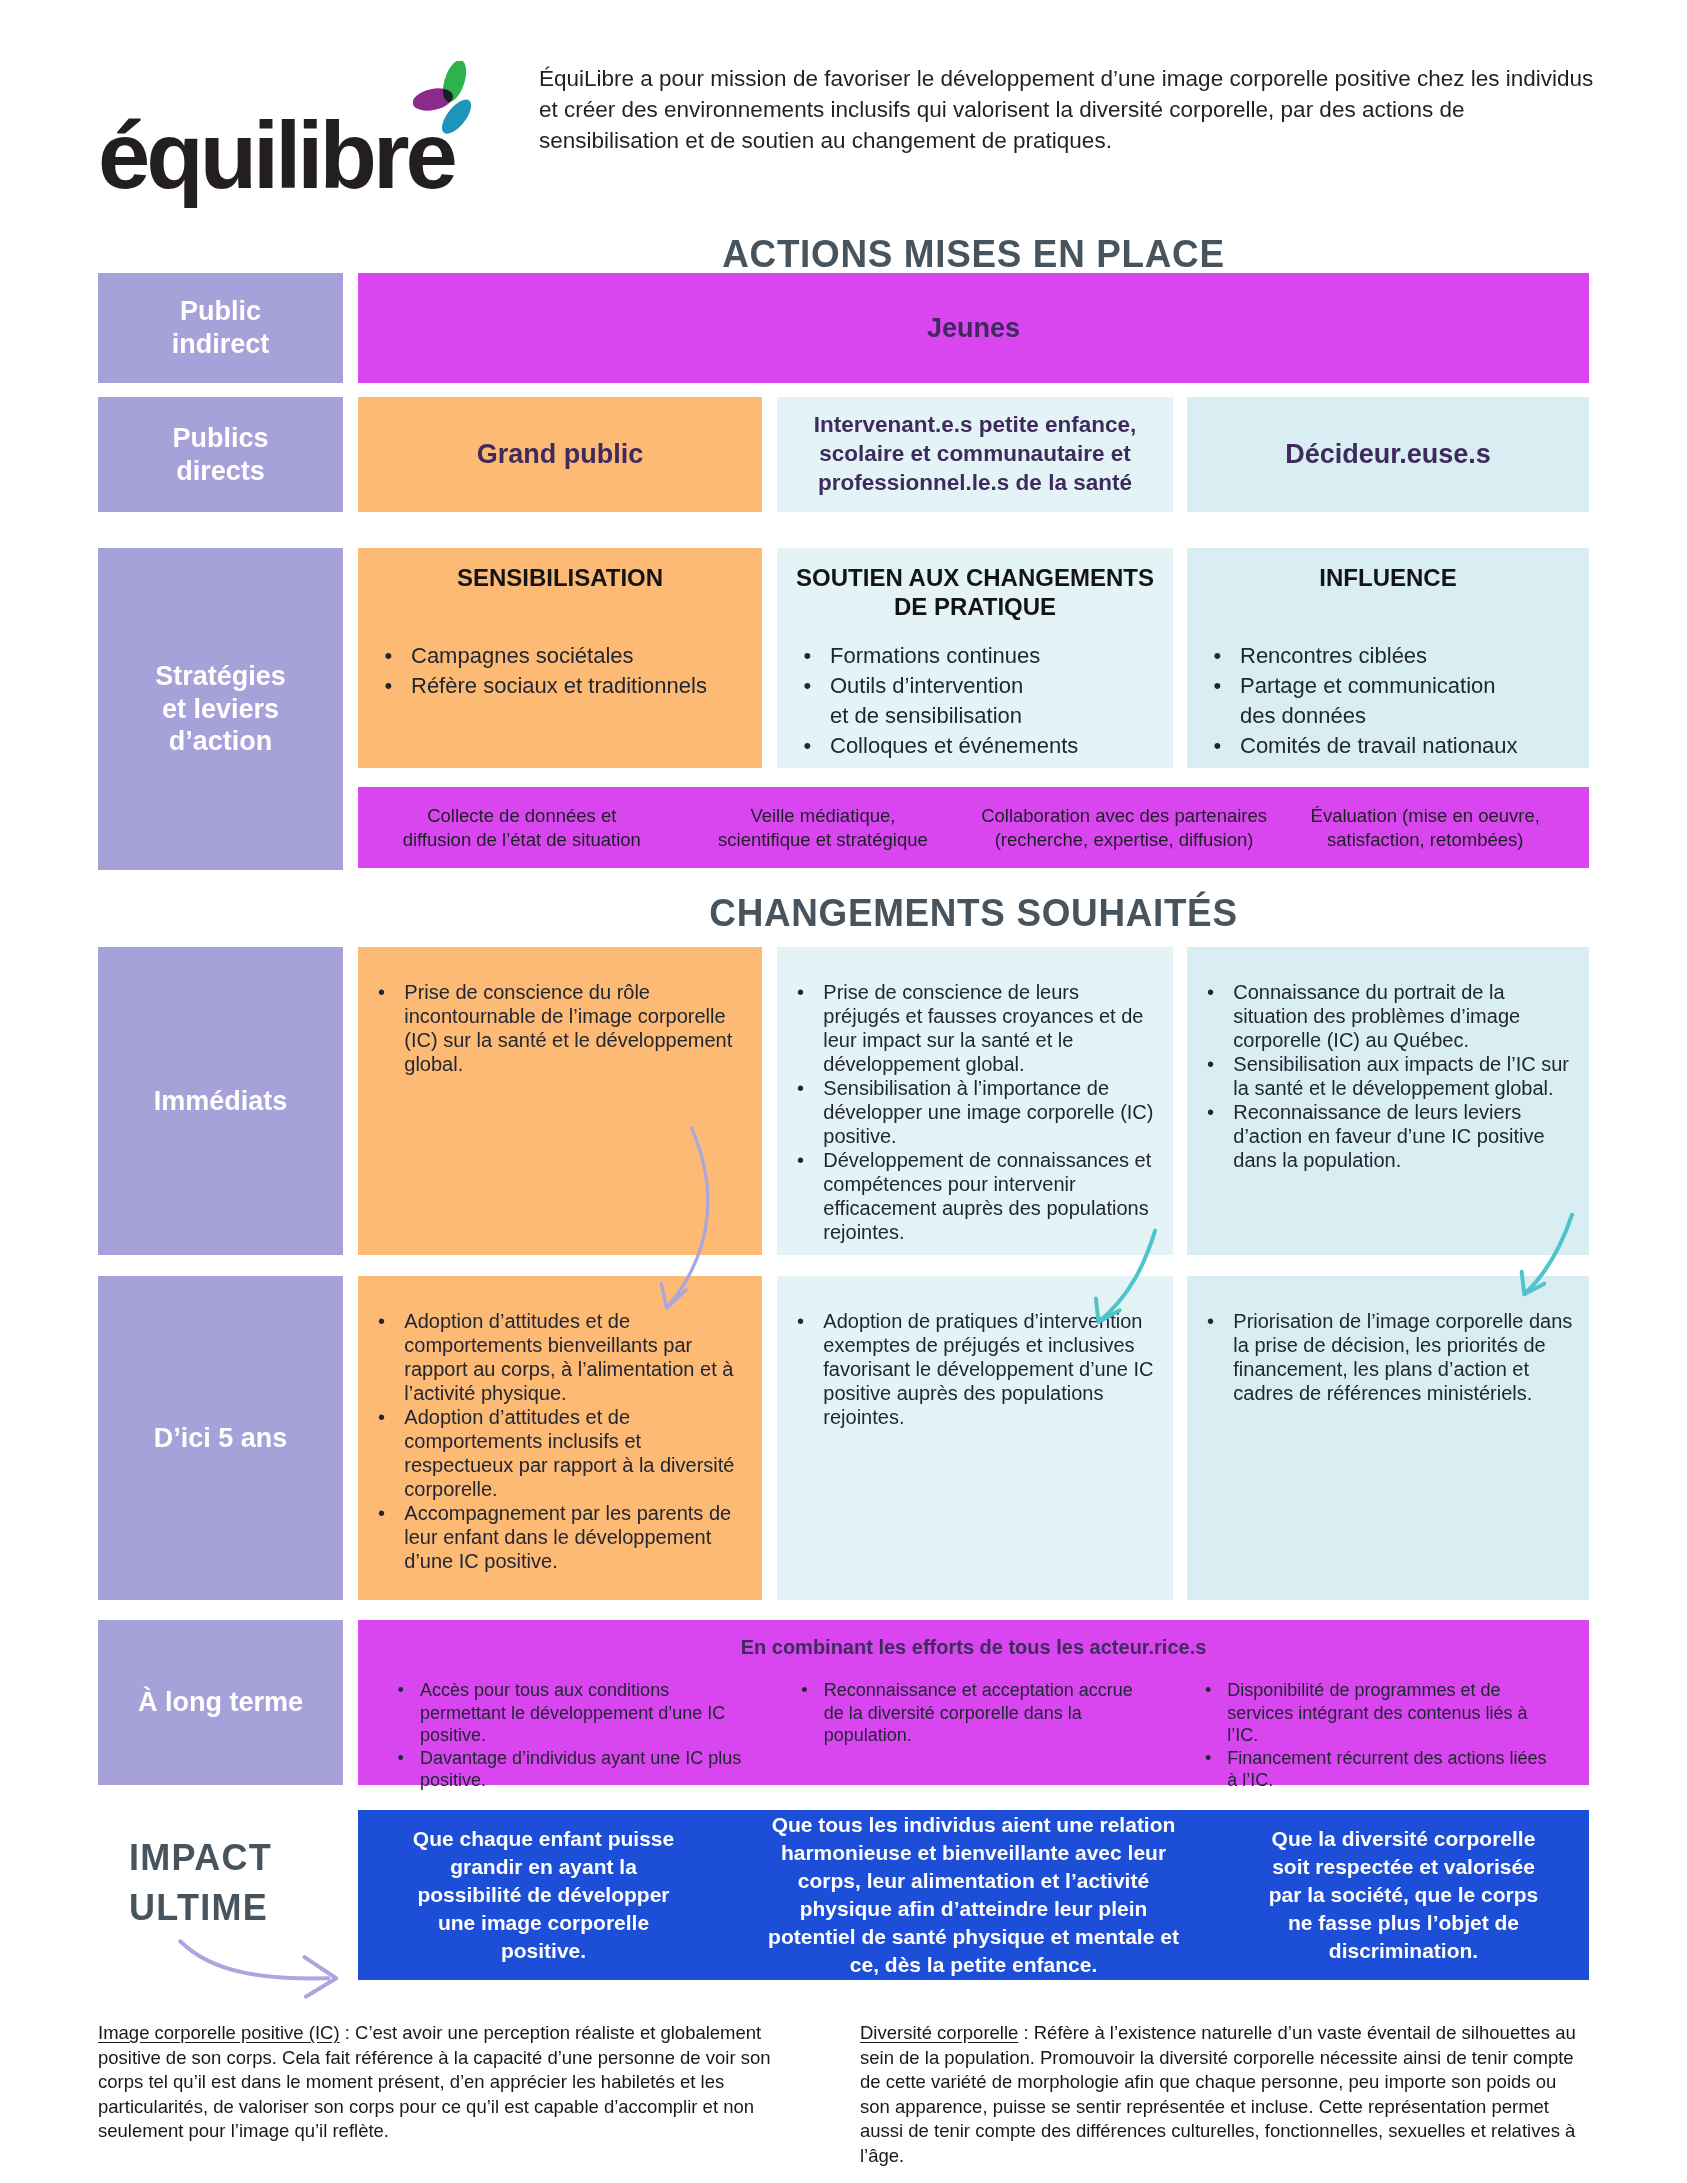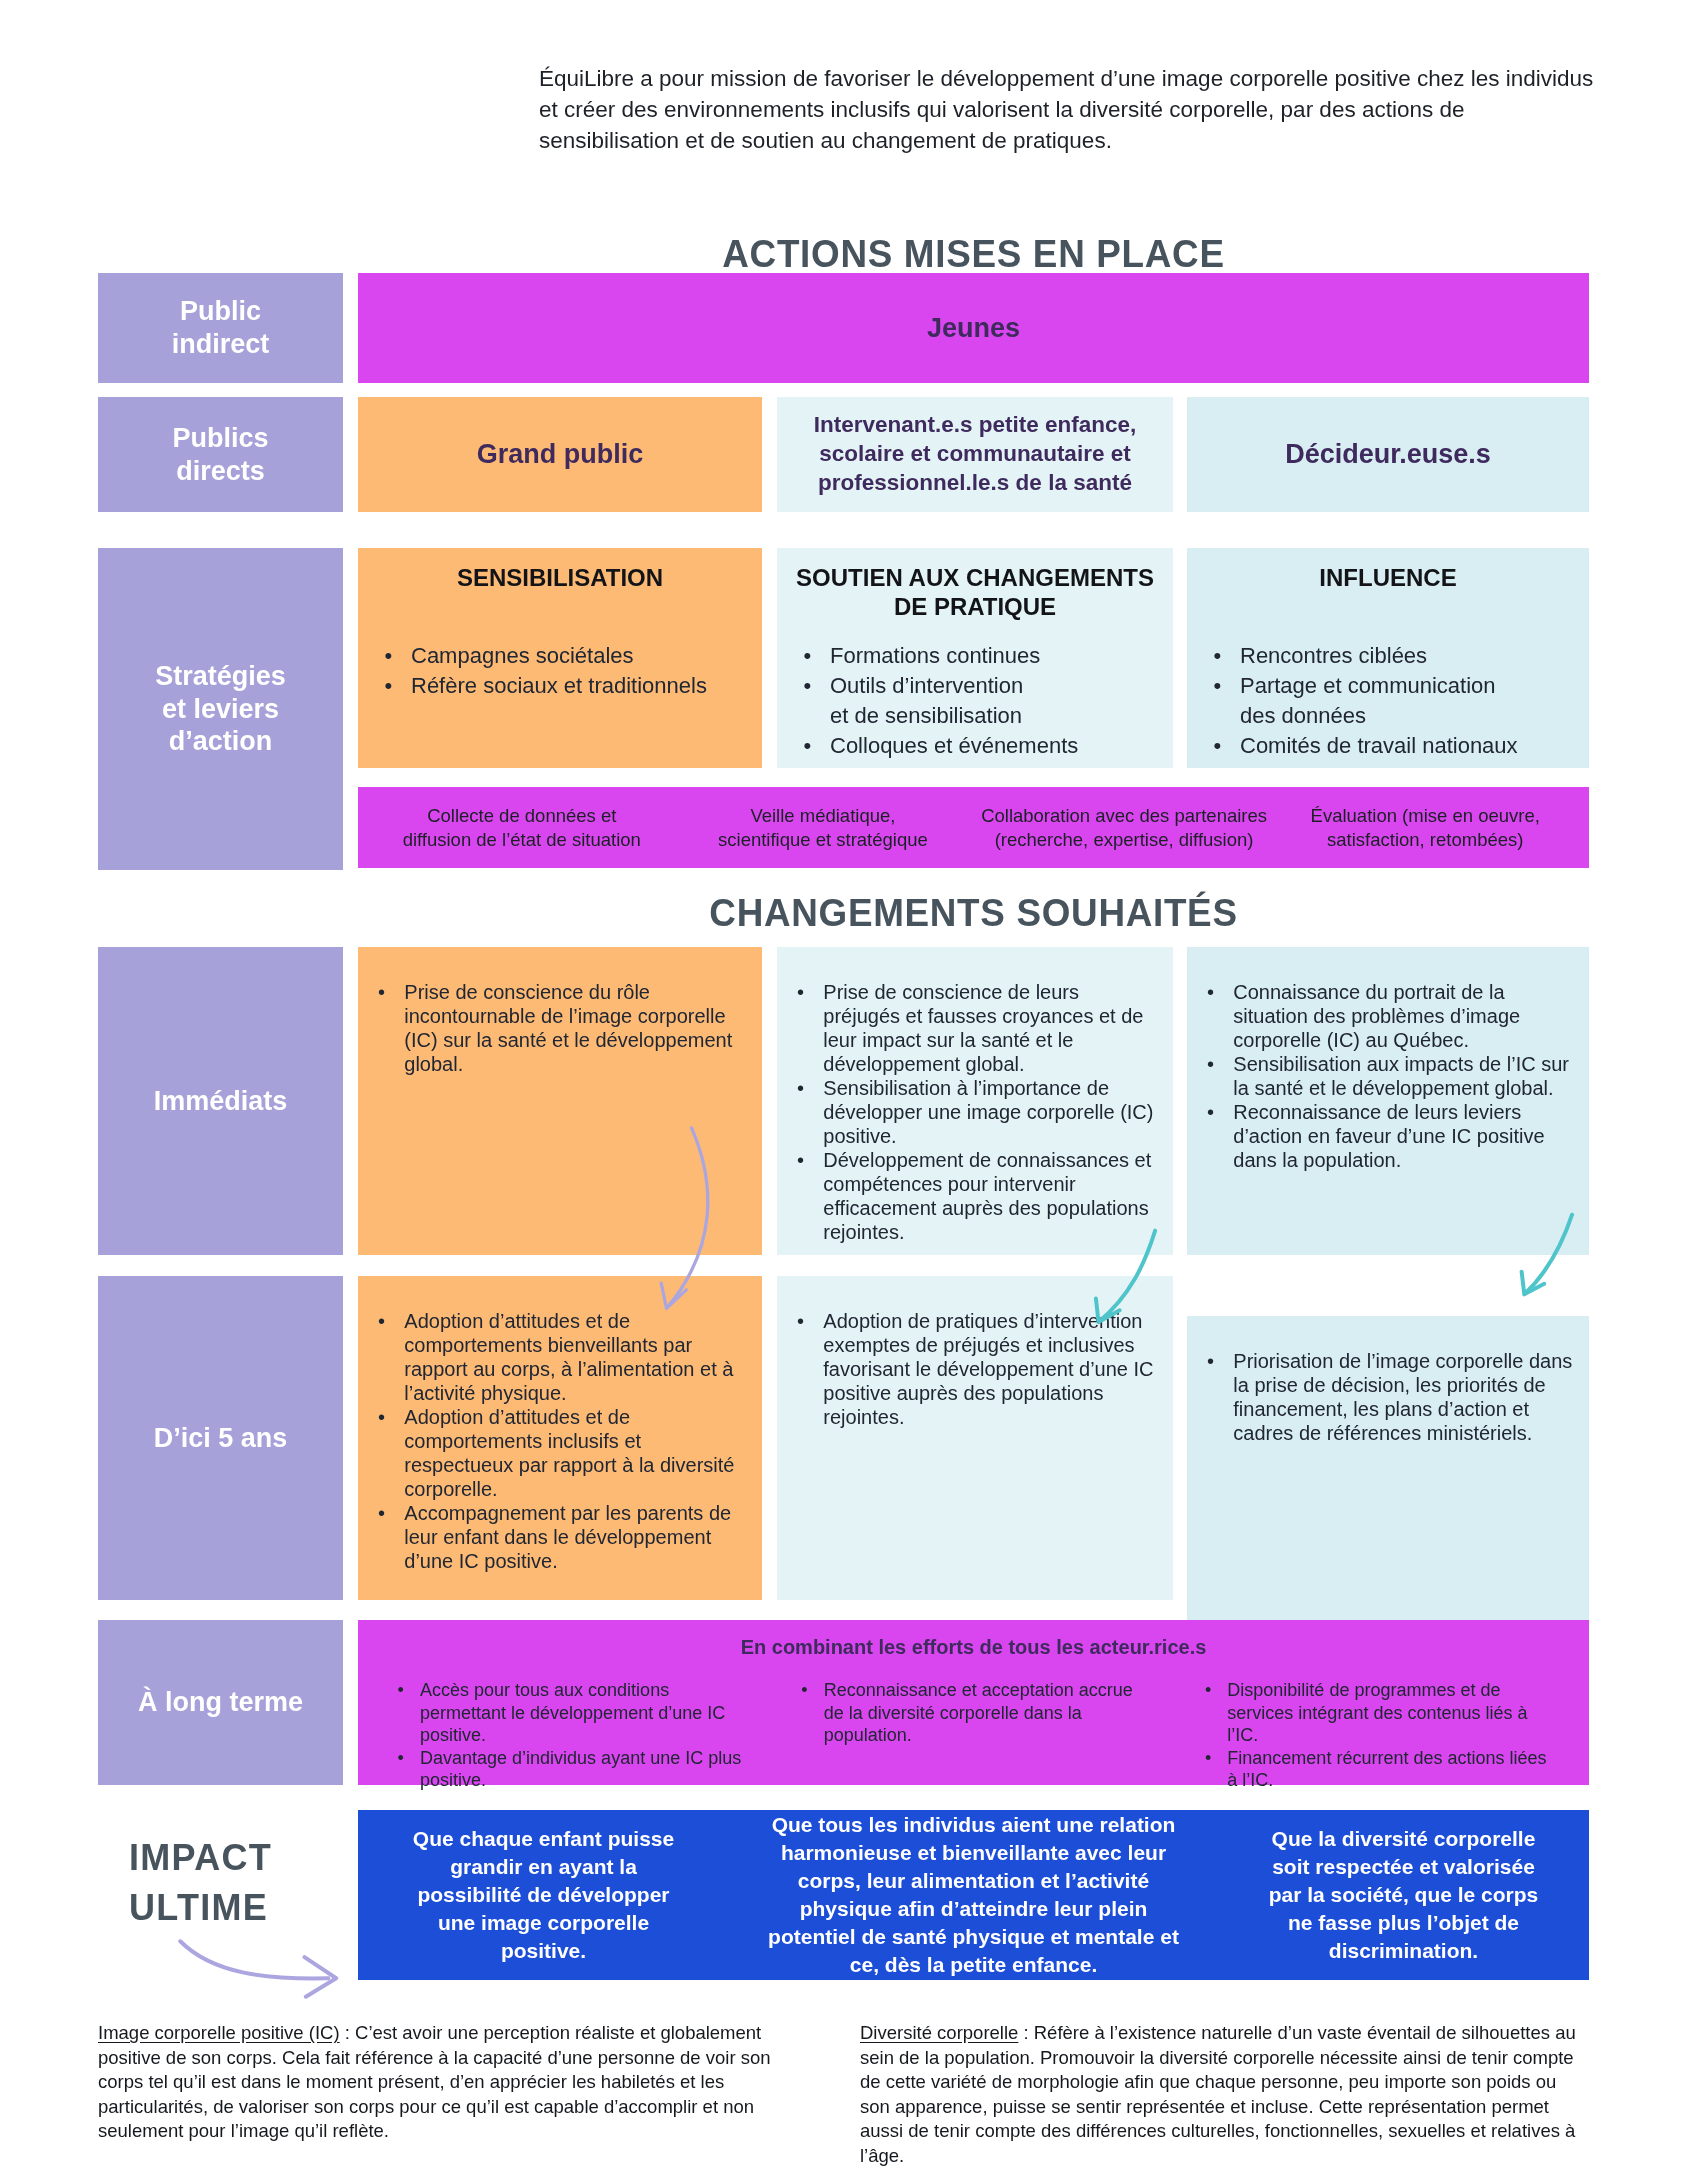--- a/index.html
+++ b/index.html
@@ -61,20 +61,28 @@
   .footnote { font-size:18.5px; line-height:24.5px; color:#15181d; }
   .footnote .term { text-decoration:underline; text-underline-offset:3.3px; }
 
   svg.arrow { overflow:visible; }
 </style>
 </head>
 <body>
 
 <div class="page">
 
+  <div class="abs" style="left:98px; top:56px; width:437px; height:165px;">
+    <div class="logo-text abs" style="left:0; top:46px;">équilibre</div>
+    <svg class="abs" style="left:315px; top:5.3px;" width="66" height="77" viewBox="0 0 100 116">
+      <ellipse cx="63" cy="30" rx="15" ry="33" transform="rotate(18 63 30)" fill="#2cb34a" style="mix-blend-mode:multiply"></ellipse>
+      <ellipse cx="30" cy="58" rx="31" ry="16" transform="rotate(-12 30 58)" fill="#8a2a8c" style="mix-blend-mode:multiply"></ellipse>
+      <ellipse cx="66" cy="84" rx="14" ry="31" transform="rotate(38 66 84)" fill="#1d94b8" style="mix-blend-mode:multiply"></ellipse>
+    </svg>
+  </div>
   <div class="abs mission" style="left:539px; top:63px; width:1059px;">ÉquiLibre a pour mission de favoriser le développement d’une image corporelle positive chez les individus et créer des environnements inclusifs qui valorisent la diversité corporelle, par des actions de sensibilisation et de soutien au changement de pratiques.</div>
 
   <div class="abs sec-title" style="top:233px;">ACTIONS MISES EN PLACE</div>
 
   <div class="abs label-box" style="left:98px; top:273px; width:245px; height:110px;">Public
 indirect</div>
   <div class="cell gray center-title ct-lg" style="left:358px; top:273px; width:1231px; height:110px;">Jeunes</div>
 
   <div class="abs label-box" style="left:98px; top:397px; width:245px; height:115px;">Publics
 directs</div>
@@ -163,21 +171,21 @@
         <li>Adoption d’attitudes et de comportements inclusifs et respectueux par rapport à la diversité corporelle.</li>
         <li>Accompagnement par les parents de leur enfant dans le développement d’une IC positive.</li>
       </ul>
   </div>
   <div class="cell cy1 out-cell" style="left:777px; top:1276px; width:396px; height:324px;">
     <ul class="blt out-blt">
 
     <li>Adoption de pratiques d’intervention exemptes de préjugés et inclusives favorisant le développement d’une IC positive auprès des populations rejointes.</li>
       </ul>
   </div>
-  <div class="cell cy2 out-cell" style="left:1187px; top:1276px; width:402px; height:324px;margin-top:40px;">
+  <div class="cell cy2 out-cell" style="left:1187px; top:1276px; width:402px; height:324px;">
     <ul class="blt out-blt">
 
     <li>Priorisation de l’image corporelle dans la prise de décision, les priorités de financement, les plans d’action et cadres de références ministériels.</li>
       </ul>
   </div>
 
   <svg class="abs arrow" style="left:652px; top:1125px;" width="79" height="198" viewBox="0 0 120 300">
     <path d="M 60,4 C 96,86 100,186 22,278 M 22,278 L 14,240 M 22,278 L 52,250" fill="none" stroke="#aba6e0" stroke-width="5" stroke-linecap="round"></path>
   </svg>
   <svg class="abs arrow" style="left:1088px; top:1227px;" width="79" height="106" viewBox="0 0 120 160">

